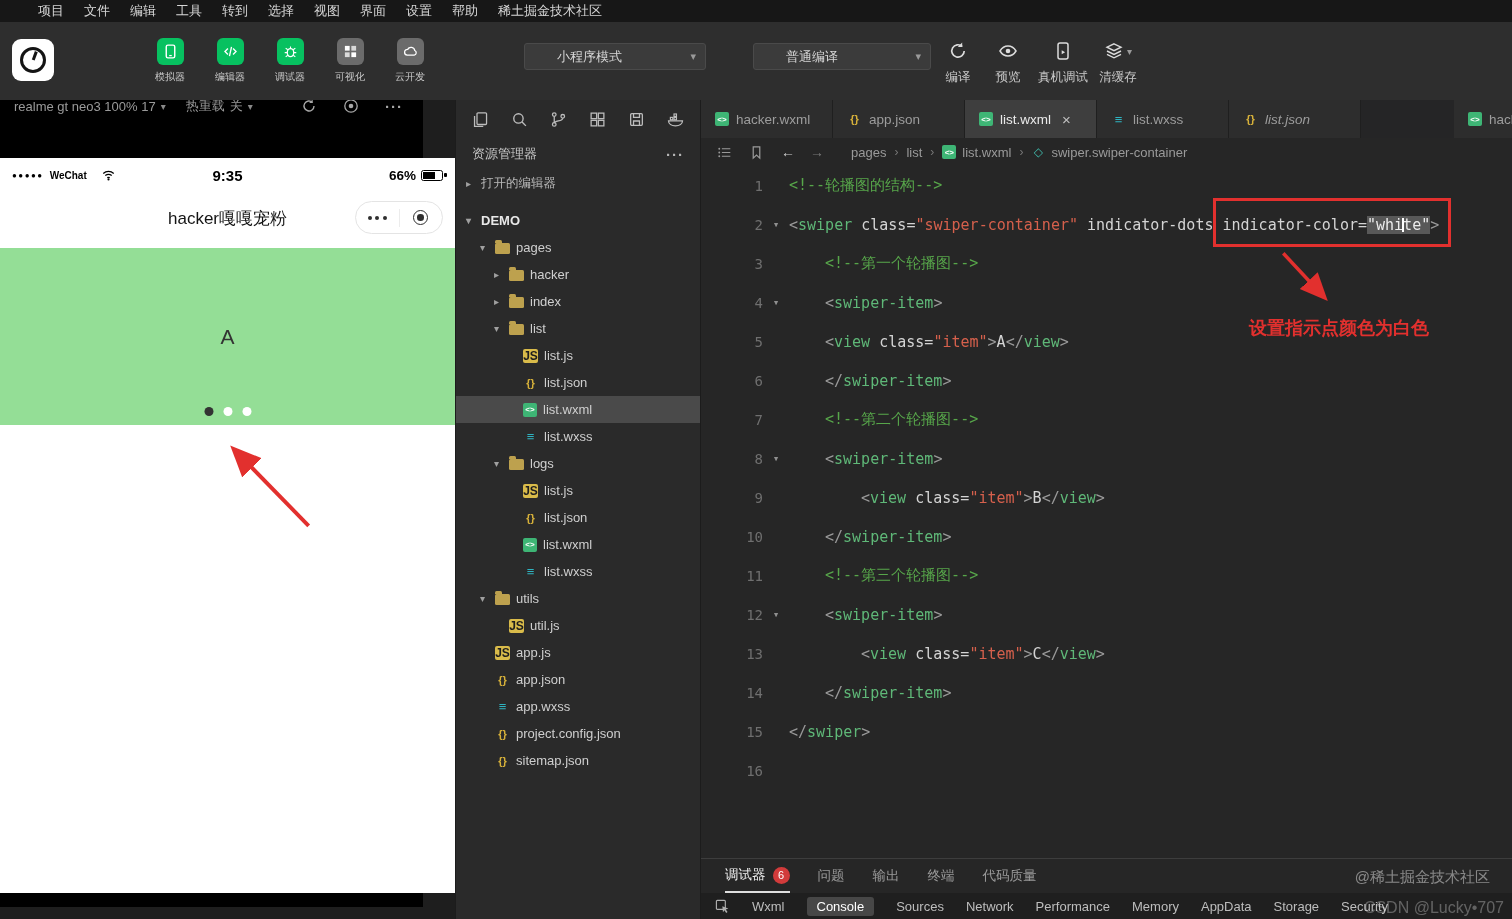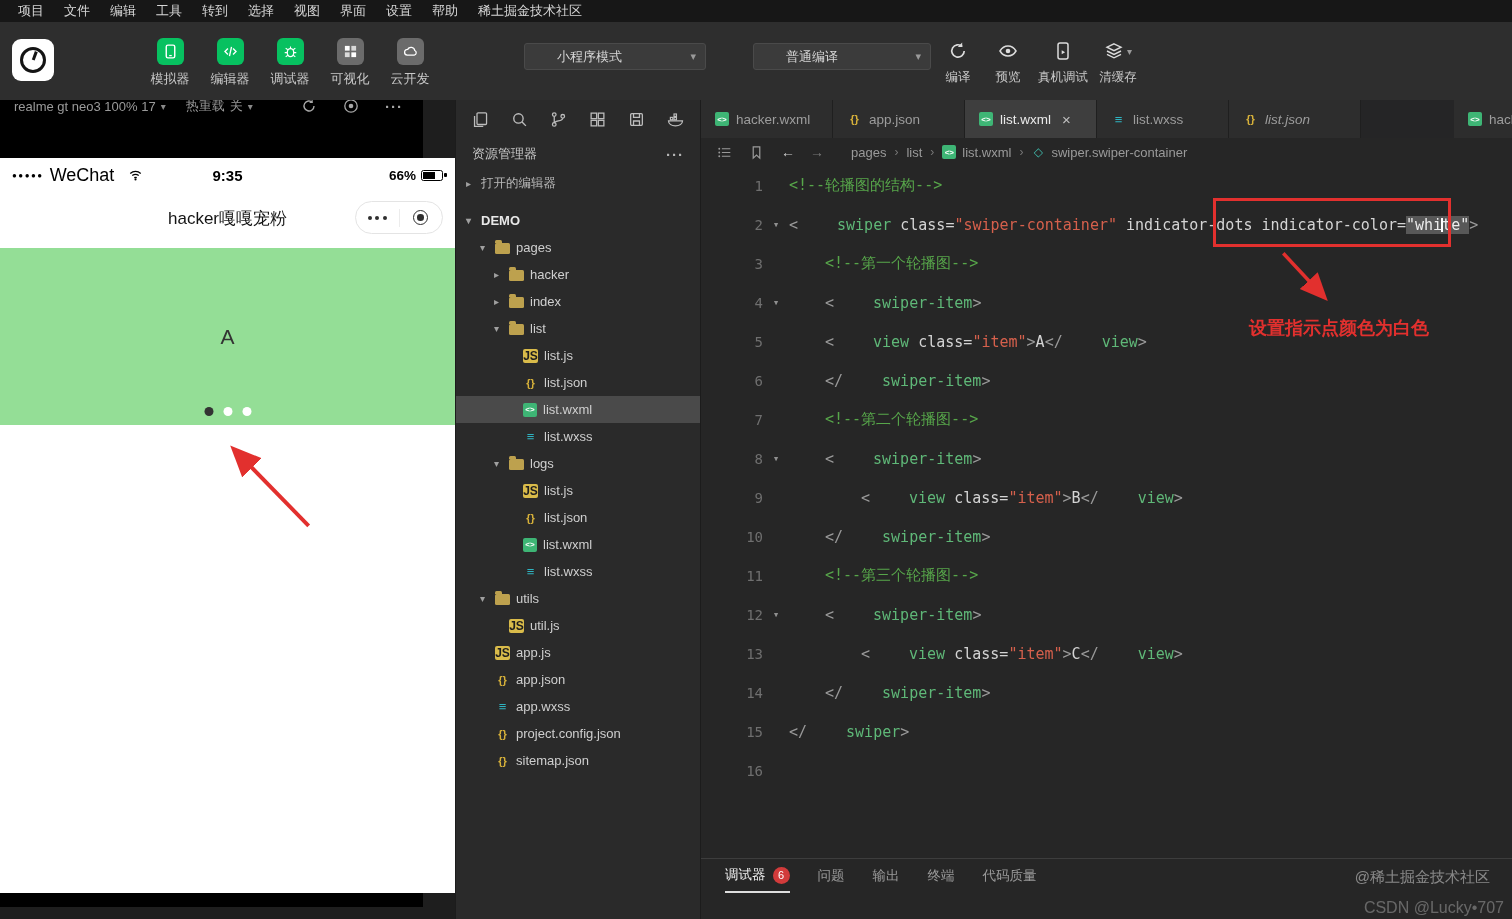--- a/index.html
+++ b/index.html
@@ -7,38 +7,38 @@
   body {
     width:1512px; height:919px; position:relative; overflow:hidden;
     background:#1e1e1e; font-family:"Liberation Sans",sans-serif;
     -webkit-font-smoothing:antialiased;
   }
   svg { display:block; width:100%; height:100%; }
 
   
   .menubar { position:absolute; left:0; top:0; right:0; height:22px; background:#171717;
     display:flex; align-items:center; color:#d6d6d6; font-size:13px; z-index:10; }
-  .menu-items { display:flex; align-items:center; padding-left:8px; }
+  .menu-items { display:flex; align-items:center; padding-left:28px; }
   .menu-item { padding:0 10px; cursor:default; }
   .window-title { position:absolute; left:858px; top:0; line-height:22px; color:#838383; font-size:13px; }
 
   
   .toolbar { position:absolute; left:0; top:22px; right:0; height:78px; background:#2e2e2e; z-index:9; }
   .logo { position:absolute; left:12px; top:17px; width:42px; height:42px; background:#fff; border-radius:9px;
     display:flex; align-items:center; justify-content:center; }
   .logo-ring { width:26px; height:26px; border:3px solid #141414; border-radius:50%; position:relative; }
   .logo-ring::after { content:""; position:absolute; left:50%; top:1px; width:2.5px; height:9px; background:#141414;
     transform:translateX(-50%) rotate(20deg); transform-origin:bottom center; }
   .tb-left { position:absolute; left:146px; top:16px; display:flex; gap:12px; }
   .tb-btn { width:48px; display:flex; flex-direction:column; align-items:center; cursor:pointer; }
   .iconbox { width:27px; height:27px; border-radius:6px; display:flex; align-items:center; justify-content:center; }
   .iconbox svg { width:17px; height:17px; }
   .ib-green { background:#07c160; }
   .ib-gray  { background:#6b6b6b; }
-  .tb-btn .lbl { margin-top:5px; font-size:13px; color:#c9c9c9; white-space:nowrap; }
+  .tb-btn .lbl { margin-top:5px; font-size:10px; color:#c9c9c9; white-space:nowrap; }
   .tb-select { position:absolute; top:21px; height:27px; background:#3b3b3b; border:1px solid #4a4a4a;
     border-radius:3px; display:flex; align-items:center; padding:0 24px 0 32px; color:#d6d6d6; font-size:13px; cursor:pointer; }
   .tb-select .caret { position:absolute; right:9px; color:#9a9a9a; font-size:11px; }
   .tb-select-1 { left:524px; width:182px; }
   .tb-select-2 { left:753px; width:178px; }
   .tb-right { position:absolute; left:933px; top:16px; display:flex; align-items:flex-start; }
   .tb-btn2 { min-width:50px; padding:0 5px; display:flex; flex-direction:column; align-items:center; cursor:pointer; }
   .tb-btn2 .icorow { height:26px; display:flex; align-items:center; gap:3px; color:#dcdcdc; }
   .tb-btn2 .icorow svg { width:20px; height:20px; }
   .tb-btn2 .dd { font-size:10px; color:#9a9a9a; }
@@ -48,21 +48,21 @@
   .simulator { position:absolute; left:0; top:88px; width:423px; height:819px; background:#000000; }
   .device-bar { height:36px; display:flex; align-items:center; padding:0 14px; color:#9a9a9a; font-size:13px; gap:20px; }
   .db-item { display:flex; align-items:center; gap:5px; cursor:pointer; white-space:nowrap; }
   .db-caret { font-size:10px; color:#8a8a8a; }
   .db-icons { margin-left:auto; display:flex; align-items:center; gap:26px; padding-right:6px; color:#a8a8a8; }
   .db-icons .ico { width:16px; height:16px; display:inline-flex; }
   .db-more { font-size:15px; letter-spacing:1px; font-weight:bold; }
   .phone { position:absolute; left:0; top:70px; width:455px; height:735px; background:#ffffff; }
   .status-bar { position:relative; height:34px; display:flex; align-items:center; padding:0 12px; color:#000; }
   .sig-dots { font-size:8px; letter-spacing:1.5px; margin-right:6px; }
-  .carrier { font-size:18px; font-weight:normal; margin-right:14px; }
+  .carrier { font-size:10px; font-weight:bold; margin-right:14px; }
   .sb-wifi { width:15px; height:14px; display:inline-flex; }
   .sb-time { position:absolute; left:50%; transform:translateX(-50%); font-size:15px; font-weight:bold; }
   .sb-right { margin-left:auto; display:flex; align-items:center; font-size:13.5px; font-weight:bold; }
   .battery { position:relative; width:22px; height:11px; border:1.5px solid #000; border-radius:2.5px; margin-left:5px; }
   .battery i { position:absolute; left:1px; top:1px; bottom:1px; width:62%; background:#000; }
   .battery::after { content:""; position:absolute; right:-4.5px; top:2px; width:2.5px; height:4.5px; background:#000; border-radius:1px; }
   .nav-bar { position:relative; height:52px; display:flex; align-items:center; justify-content:center;
     color:#141414; font-size:17px; }
   .capsule { position:absolute; right:12px; top:9px; width:88px; height:33px; background:#fff;
     border:1px solid #e4e4e4; border-radius:17px; display:flex; align-items:center; }
@@ -121,21 +121,21 @@
   .crumbs { display:flex; align-items:center; margin-left:12px; }
   .crumb { display:flex; align-items:center; gap:6px; cursor:pointer; }
   .crumb-sep { margin:0 8px; color:#777; font-size:12px; }
 
   .code-area { position:absolute; left:0; right:0; top:66px; bottom:61px; overflow:hidden;
     font-family:"DejaVu Sans Mono","Liberation Mono",monospace; font-size:15px; }
   .code-line { height:39px; display:flex; align-items:center; }
   .gutter-num { width:62px; flex:none; text-align:right; color:#6f6f6f; font-size:14px; }
   .gutter-fold { width:26px; flex:none; text-align:center; color:#8f8f8f; font-size:11px; cursor:pointer; }
   .line-content { white-space:pre; cursor:text; }
-  .tk-tag { color:#5fb878;margin-left:39px; }
+  .tk-tag { color:#5fb878; }
   .tk-attr { color:#d4d4d4; }
   .tk-str { color:#d6604c; }
   .tk-com { color:#57a64a; }
   .tk-pun { color:#9a9a9a; }
   .tk-txt { color:#d4d4d4; }
   .tk-sel { color:#ececec; background:#585858; position:relative; }
   .tk-sel .caret-bar { position:absolute; left:56%; top:2px; bottom:2px; width:1.8px; background:#ffffff; }
 
   .anno-box { position:absolute; left:512px; top:98px; width:238px; height:49px;
     border:3px solid #e2302e; z-index:5; pointer-events:none; }
@@ -695,16 +695,33 @@
         <span class="bp-tab">
           <span>输出</span>
         </span>
         <span class="bp-tab">
           <span>终端</span>
         </span>
         <span class="bp-tab">
           <span>代码质量</span>
         </span>
       </div>
+    <div class="bp-row2">
+        <span class="inspect-ico">
+          <svg viewBox="0 0 16 16">
+            <rect x="1.5" y="1.5" width="9.5" height="9.5" rx="1" fill="none" stroke="currentColor" stroke-width="1.2"></rect>
+            <path d="M7.8 7.8l6.4 2.3-2.7 1 1.9 2.8-1.5.9-1.8-2.8-1.6 2z" fill="currentColor"></path>
+          </svg>
+        </span>
+        <span class="debug-tab">Wxml</span>
+        <span class="debug-tab active">Console</span>
+        <span class="debug-tab">Sources</span>
+        <span class="debug-tab">Network</span>
+        <span class="debug-tab">Performance</span>
+        <span class="debug-tab">Memory</span>
+        <span class="debug-tab">AppData</span>
+        <span class="debug-tab">Storage</span>
+        <span class="debug-tab">Security</span>
+      </div>
     <div class="wm1">@稀土掘金技术社区</div>
     <div class="wm2">CSDN @Lucky•707</div>
   </div>
 </div>
 
 </body></html>

